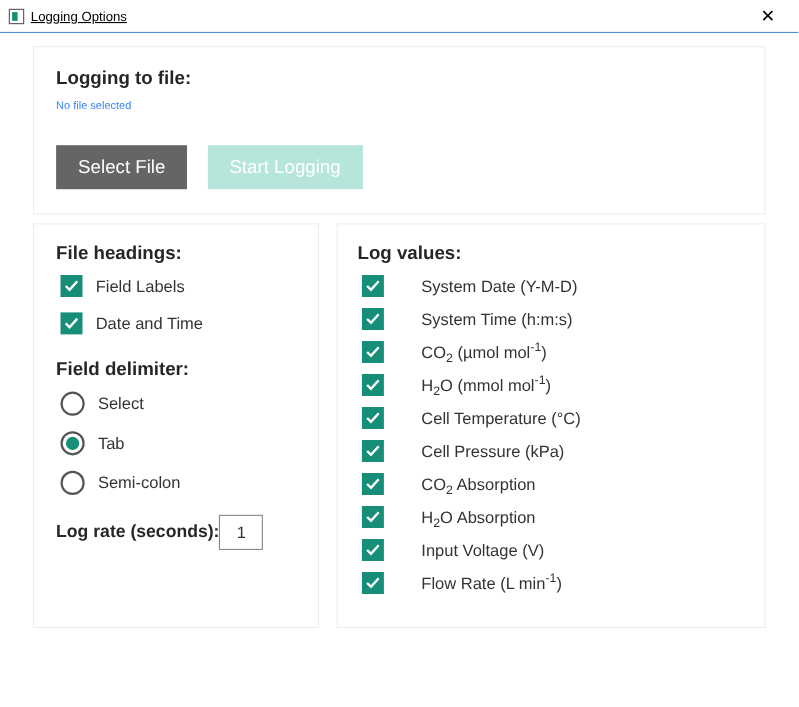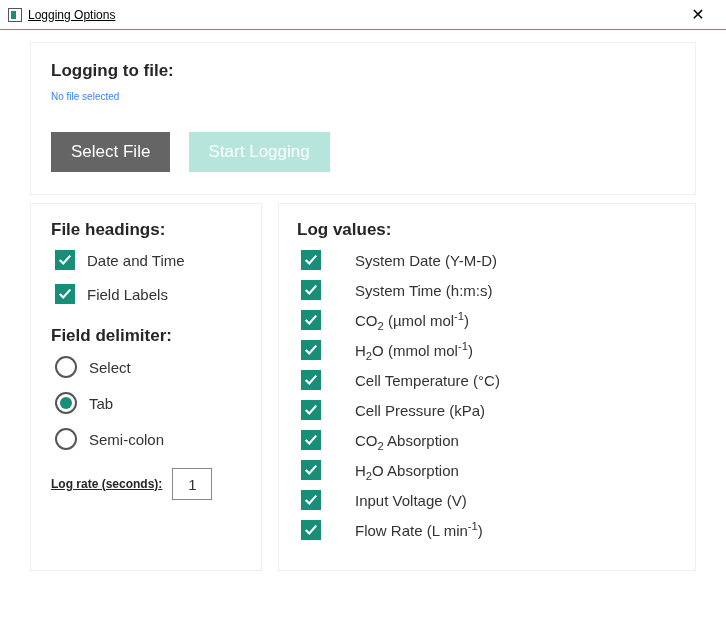--- a/index.html
+++ b/index.html
@@ -87,21 +87,21 @@
     }
     .columns {
       display: flex;
       gap: 16px;
     }
     .panel {
       border: 1px solid #eee;
       padding: 16px 18px 20px 18px;
     }
     .panel-left {
-      width: 232px;
+      width: 260px;
       padding-left: 20px;
     }
     .panel-right {
       flex: 1;
     }
     .check-row, .radio-row {
       display: flex;
       align-items: center;
       margin: 10px 0 14px 4px;
     }
@@ -139,21 +139,21 @@
     .check-label, .radio-label {
       font-size: 15px;
       color: #333;
     }
     .section-gap { height: 8px; }
     .lograte-row {
       display: flex;
       align-items: center;
       margin-top: 18px;
     }
-    .lograte-row .heading { margin-bottom: 0; margin-right: 10px; font-size: 12px; text-decoration: underline;}
+    .lograte-row .heading { margin-bottom: 0; font-size: 16px;}
     .lograte-input {
       width: 40px;
       height: 32px;
       border: 1px solid #888;
       text-align: center;
       font-size: 15px;
       color: #333;
     }
     .logvalues .check-row { margin: 6px 0 10px 4px; gap: 22px; }
     sub, sup { font-size: 0.75em; line-height: 0; }
@@ -179,29 +179,29 @@
   <div class="columns">
     <div class="panel panel-left">
       <div class="heading">File headings:</div>
 
       <div class="check-row">
         <span class="check">
             <svg viewBox="0 0 16 16">
               <path d="M2 8 L6 12 L14 3" stroke="#fff" stroke-width="2.5" fill="none"></path>
             </svg>
           </span>
+        <span class="check-label">Field Labels</span>
+      </div>
+      <div class="check-row">
+        <span class="check">
+            <svg viewBox="0 0 16 16">
+              <path d="M2 8 L6 12 L14 3" stroke="#fff" stroke-width="2.5" fill="none"></path>
+            </svg>
+          </span>
         <span class="check-label">Date and Time</span>
-      </div>
-      <div class="check-row">
-        <span class="check">
-            <svg viewBox="0 0 16 16">
-              <path d="M2 8 L6 12 L14 3" stroke="#fff" stroke-width="2.5" fill="none"></path>
-            </svg>
-          </span>
-        <span class="check-label">Field Labels</span>
       </div>
 
       <div class="section-gap"></div>
       <div class="heading">Field delimiter:</div>
 
       <div class="radio-row">
         <span class="radio"></span>
         <span class="radio-label">Select</span>
       </div>
       <div class="radio-row">

